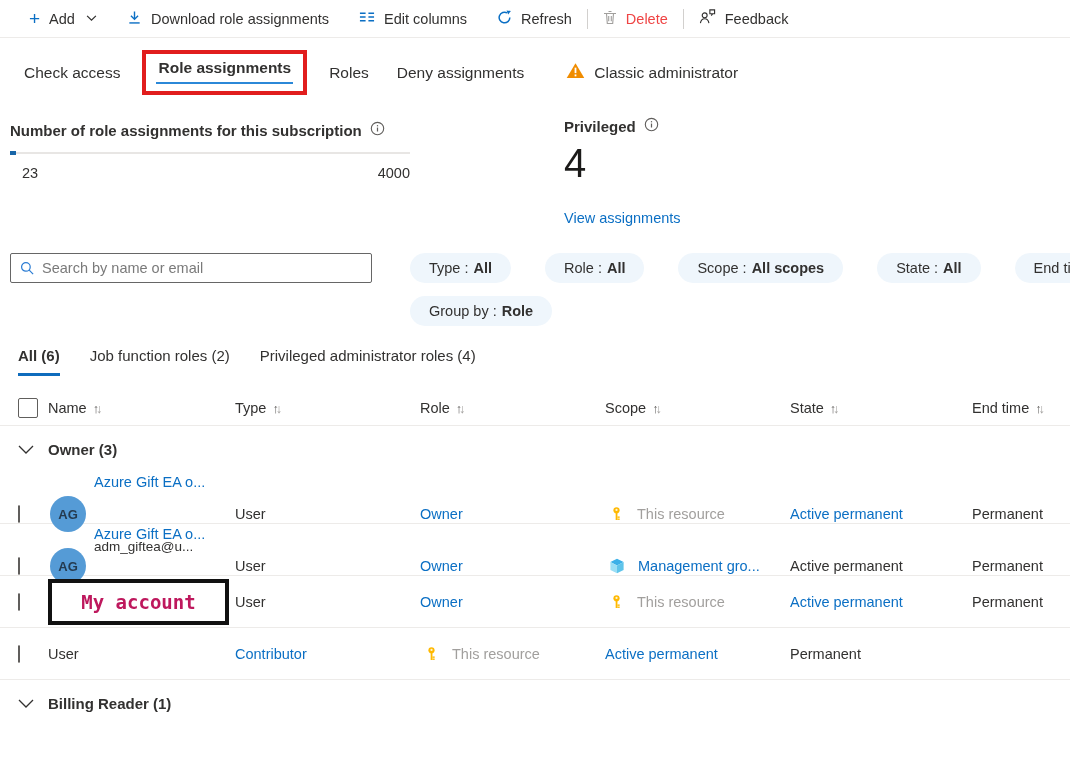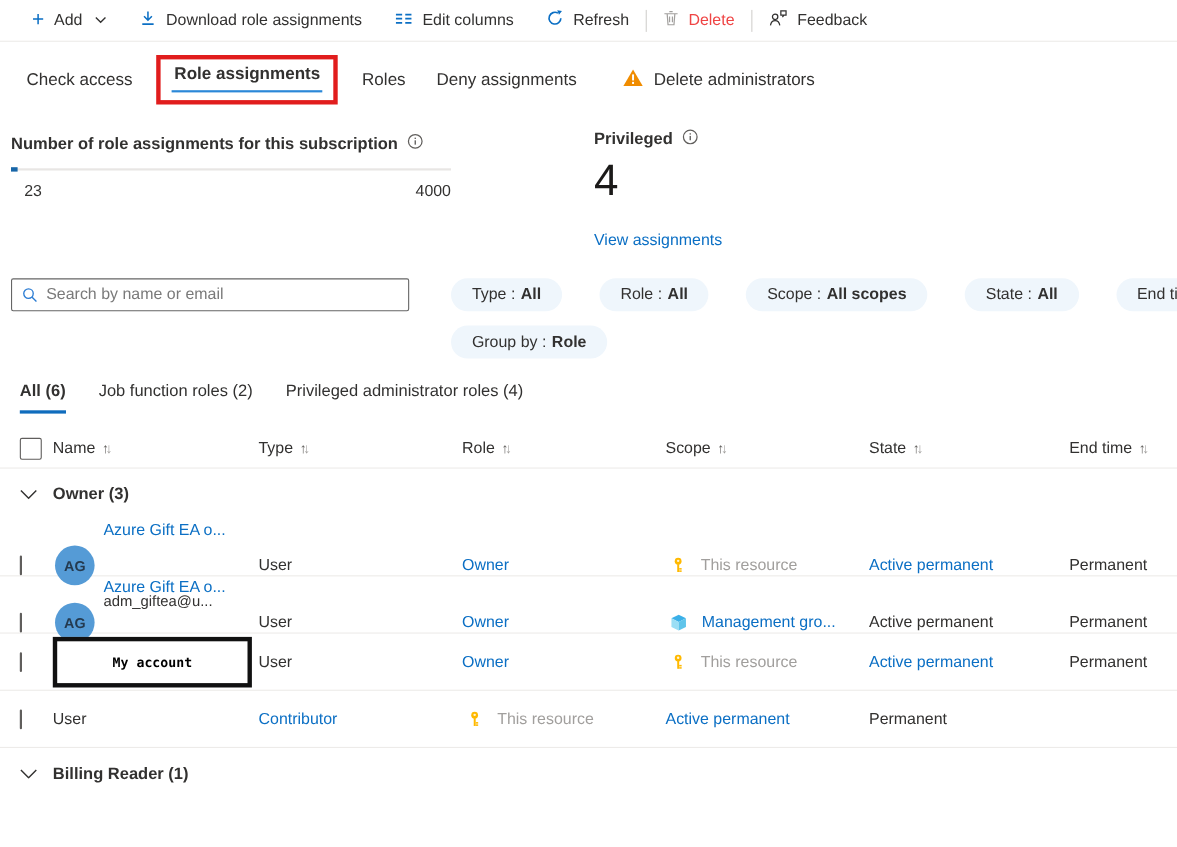--- a/index.html
+++ b/index.html
@@ -25,21 +25,21 @@
   .hl-red { border:4px solid #e11d1d; padding:5px 10px 7px; margin:0 8px; }
   .active-tab { font-weight:700; border-bottom:2.5px solid #2b88d8; padding-bottom:5px; }
   .warn-tab { display:flex; align-items:center; gap:9px; }
 
   
   .metrics { position:relative; margin:26px 0 0 10px; height:118px; }
   .metric-title { font-weight:700; font-size:15px; display:flex; align-items:center; gap:8px; }
   .bar-track { width:400px; height:2px; background:#e8e6e4; margin-top:13px; position:relative; }
   .bar-fill { position:absolute; left:0; top:-1px; height:4px; background:#1866a8; }
   .bar-nums { width:400px; display:flex; justify-content:space-between; margin-top:11px; padding-left:12px; }
-  .privileged { position:absolute; left:530px; top:-4px; }
+  .privileged { position:absolute; left:554px; top:-4px; }
   .priv-count { font-size:40px; margin-top:6px; color:#1b1a19; }
   .priv-link { display:inline-block; margin-top:24px; font-size:14.5px; }
 
   
   .filters { position:relative; height:86px; margin-top:14px; }
   .searchbox { position:absolute; left:10px; top:0; width:362px; height:30px;
     border:1px solid #666; border-radius:2px; display:flex; align-items:center; background:#fff; }
   .searchbox svg { margin:0 7px 0 9px; flex:none; }
   .searchbox input { border:none; outline:none; width:100%; font-family:"Liberation Sans",sans-serif;
     font-size:14.5px; color:#323130; background:transparent; }
@@ -68,21 +68,21 @@
   .gname { font-weight:700; font-size:15px; }
   .row { height:52px; border-bottom:1px solid #edebe9; }
   .namecell { display:flex; align-items:center; gap:8px; padding-left:2px; }
   .avatar { width:36px; height:36px; border-radius:50%; background:#559bd6; color:#243a4f;
     font-weight:700; font-size:13px; display:flex; align-items:center; justify-content:center; flex:none; }
   .nn { display:flex; flex-direction:column; line-height:1.45; overflow:hidden;gap:44px; }
   .nn .email { font-size:13.5px; color:#323130; }
   .scope-cell { display:flex; align-items:center; gap:13px; padding-left:4px; }
   .scope-gray { color:#a19f9d; }
   .ann { width:181px; height:46px; display:flex; align-items:center; justify-content:center;
-    font-family:"DejaVu Sans Mono", monospace; font-weight:700; font-size:12px; color:#000000; background:#fff; }
+    font-family:"DejaVu Sans Mono", monospace; font-weight:700; font-size:19px; color:#be185d; background:#fff; }
   .ann.black { border:4px solid #111111; }
   .ann.red { border:4px solid #e11d1d; }
 </style>
 </head>
 <body>
 
 <div class="toolbar">
   <div class="tb-item">
     <span class="tb-plus">+</span>
     <span>Add</span>
@@ -150,21 +150,21 @@
   <div class="nav-tab">Roles</div>
   <div class="nav-tab">Deny assignments</div>
   <div class="nav-tab warn-tab" style="margin-left:14px;">
     <span>
       <svg width="19" height="17" viewBox="0 0 16 14">
           <path d="M8 0.8 15.4 13.4H0.6z" fill="#f08c00"></path>
           <rect x="7.25" y="4.6" width="1.5" height="4.6" fill="#fff"></rect>
           <rect x="7.25" y="10.3" width="1.5" height="1.6" fill="#fff"></rect>
         </svg>
     </span>
-    <span>Delete administrators</span>
+    <span>Classic administrator</span>
   </div>
 </div>
 
 <div class="metrics">
   <div class="metric-title">
     <span>Number of role assignments for this subscription</span>
     <span>
       <svg width="15" height="15" viewBox="0 0 16 16">
           <circle cx="8" cy="8" r="6.6" fill="none" stroke="#605e5c" stroke-width="1.2"></circle>
           <rect x="7.35" y="7" width="1.3" height="4.2" fill="#605e5c"></rect>

